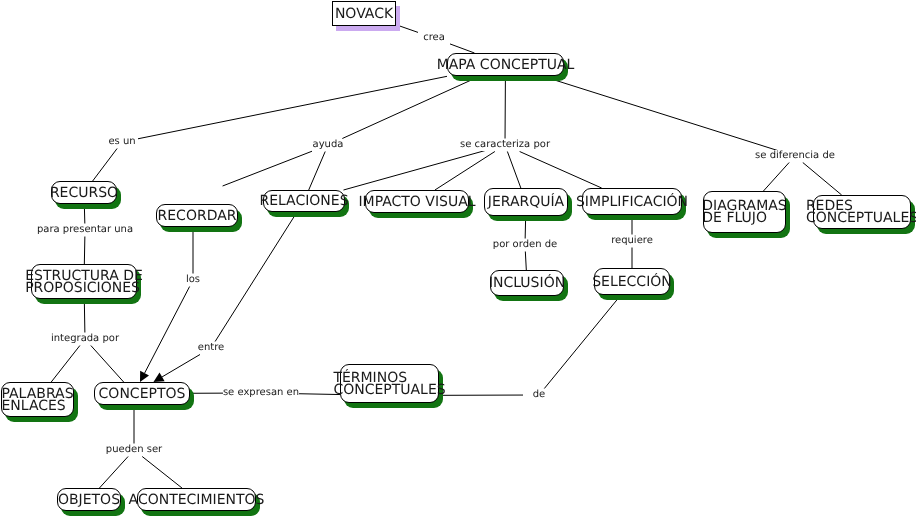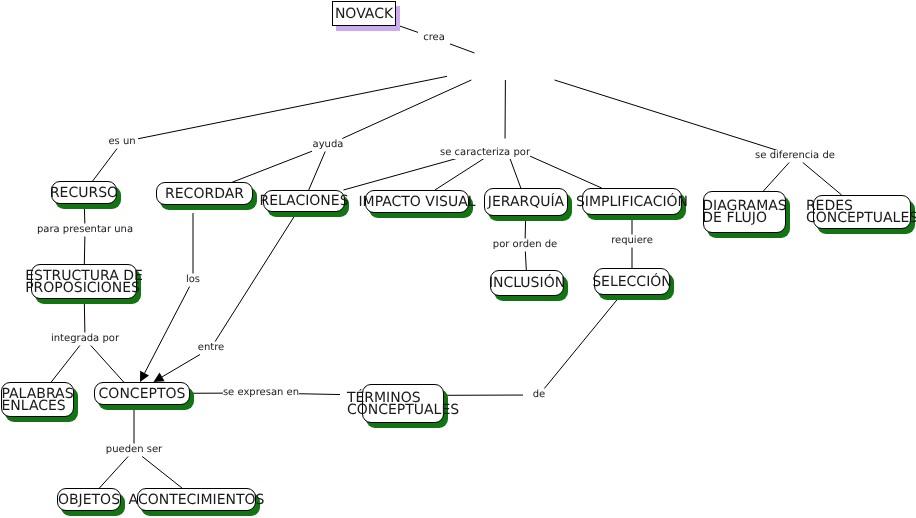--- a/index.html
+++ b/index.html
@@ -62,27 +62,33 @@
       <line x1="134.00" y1="409.00" x2="134.00" y2="443.50" stroke="#000000" stroke-width="1"></line>
       <line x1="128.09" y1="456.50" x2="99.45" y2="488.00" stroke="#000000" stroke-width="1"></line>
       <line x1="142.21" y1="456.50" x2="181.98" y2="488.00" stroke="#000000" stroke-width="1"></line>
     </svg>
 <div class="node rect" style="left: 332px; top: 1px; width: 64px; height: 25px;">
       <div class="shadow" style="background: rgb(203, 170, 240);"></div>
       <div class="body">
         <div class="label">NOVACK</div>
       </div>
     </div>
+    <div class="node rounded" style="left: 447px; top: 53px; width: 117px; height: 23px;">
+      <div class="shadow" style="background: rgb(18, 116, 18);"></div>
+      <div class="body">
+        <div class="label">MAPA CONCEPTUAL</div>
+      </div>
+    </div>
     <div class="node rounded" style="left: 51px; top: 181px; width: 66px; height: 23px;">
       <div class="shadow" style="background: rgb(18, 116, 18);"></div>
       <div class="body">
         <div class="label">RECURSO</div>
       </div>
     </div>
-    <div class="node rounded" style="left: 156px; top: 182px; width: 97px; height: 23px; padding-left: 32px;">
+    <div class="node rounded" style="left: 156px; top: 204px; width: 82px; height: 23px; padding-left: 32px;">
       <div class="shadow" style="background: rgb(18, 116, 18);"></div>
       <div class="body">
         <div class="label">RECORDAR</div>
       </div>
     </div>
     <div class="node rounded" style="left: 263px; top: 190px; width: 82px; height: 22px; border-radius: 9px;">
       <div class="shadow" style="background: rgb(18, 116, 18);"></div>
       <div class="body">
         <div class="label">RELACIONES</div>
       </div>
@@ -144,21 +150,21 @@
         <div class="label">PALABRAS
 ENLACES</div>
       </div>
     </div>
     <div class="node rounded" style="left: 94px; top: 382px; width: 96px; height: 23px;">
       <div class="shadow" style="background: rgb(18, 116, 18);"></div>
       <div class="body">
         <div class="label">CONCEPTOS</div>
       </div>
     </div>
-    <div class="node rounded" style="left: 340px; top: 384px; width: 82px; height: 39px; margin-left: 22px;">
+    <div class="node rounded" style="left: 340px; top: 364px; width: 99px; height: 39px;">
       <div class="shadow" style="background: rgb(18, 116, 18);"></div>
       <div class="body">
         <div class="label">TÉRMINOS
 CONCEPTUALES</div>
       </div>
     </div>
     <div class="node rounded" style="left: 57px; top: 488px; width: 64px; height: 23px;">
       <div class="shadow" style="background: rgb(18, 116, 18);"></div>
       <div class="body">
         <div class="label">OBJETOS</div>
@@ -166,21 +172,21 @@
     </div>
     <div class="node rounded" style="left: 137px; top: 488px; width: 119px; height: 23px;">
       <div class="shadow" style="background: rgb(18, 116, 18);"></div>
       <div class="body">
         <div class="label">ACONTECIMIENTOS</div>
       </div>
     </div>
     <div class="edgelabel" style="left: 423.164px; top: 32px;">crea</div>
     <div class="edgelabel" style="left: 108.391px; top: 136px;">es un</div>
     <div class="edgelabel" style="left: 312.57px; top: 139px;">ayuda</div>
-    <div class="edgelabel" style="left: 440px; top: 139px; margin-top: 8px;">se caracteriza por</div>
+    <div class="edgelabel" style="left: 460px; top: 139px;">se caracteriza por</div>
     <div class="edgelabel" style="left: 755.094px; top: 150px;">se diferencia de</div>
     <div class="edgelabel" style="left: 36.9297px; top: 224px;">para presentar una</div>
     <div class="edgelabel" style="left: 185.945px; top: 274px;">los</div>
     <div class="edgelabel" style="left: 492.836px; top: 239px;">por orden de</div>
     <div class="edgelabel" style="left: 611.141px; top: 235px;">requiere</div>
     <div class="edgelabel" style="left: 50.9922px; top: 333px;">integrada por</div>
     <div class="edgelabel" style="left: 197.766px; top: 342px;">entre</div>
     <div class="edgelabel" style="left: 222.914px; top: 387px;">se expresan en</div>
     <div class="edgelabel" style="left: 532.75px; top: 389px;">de</div>
     <div class="edgelabel" style="left: 105.836px; top: 444px;">pueden ser</div>

